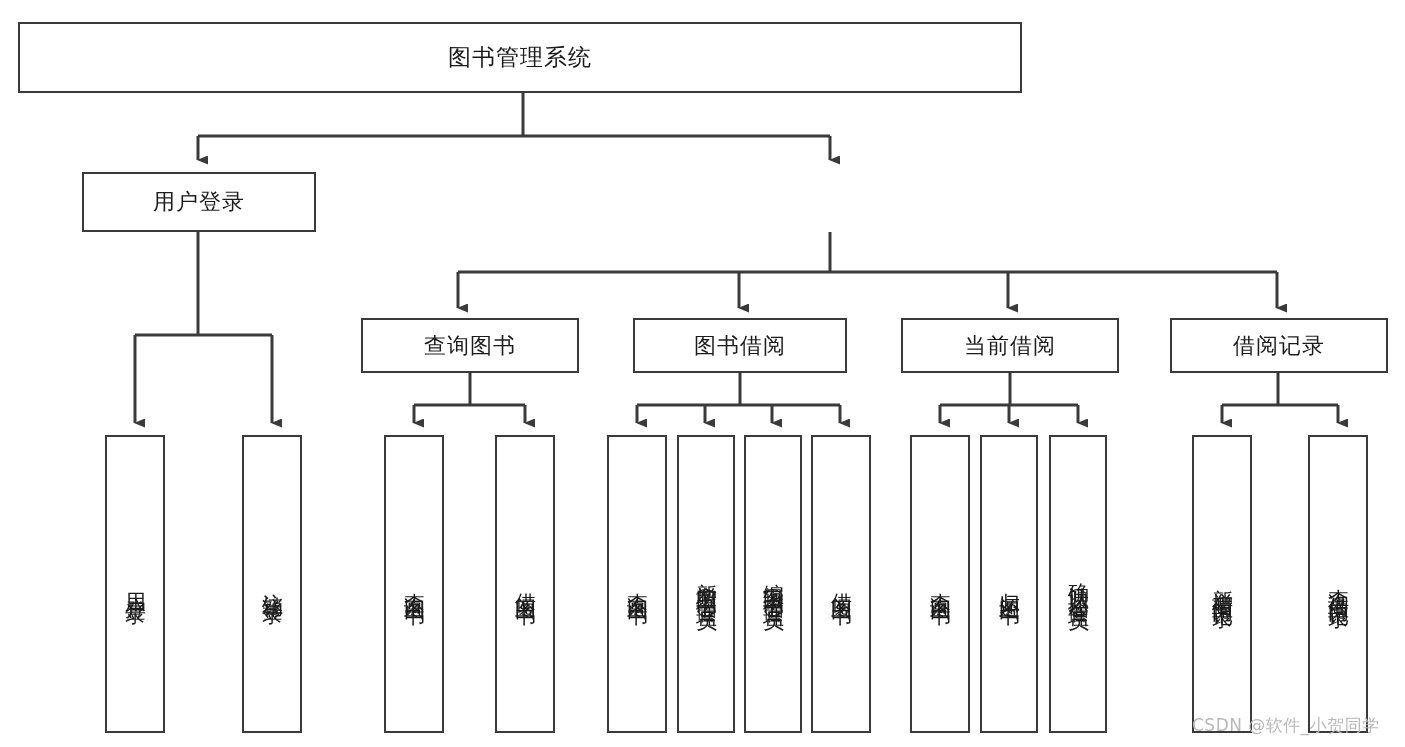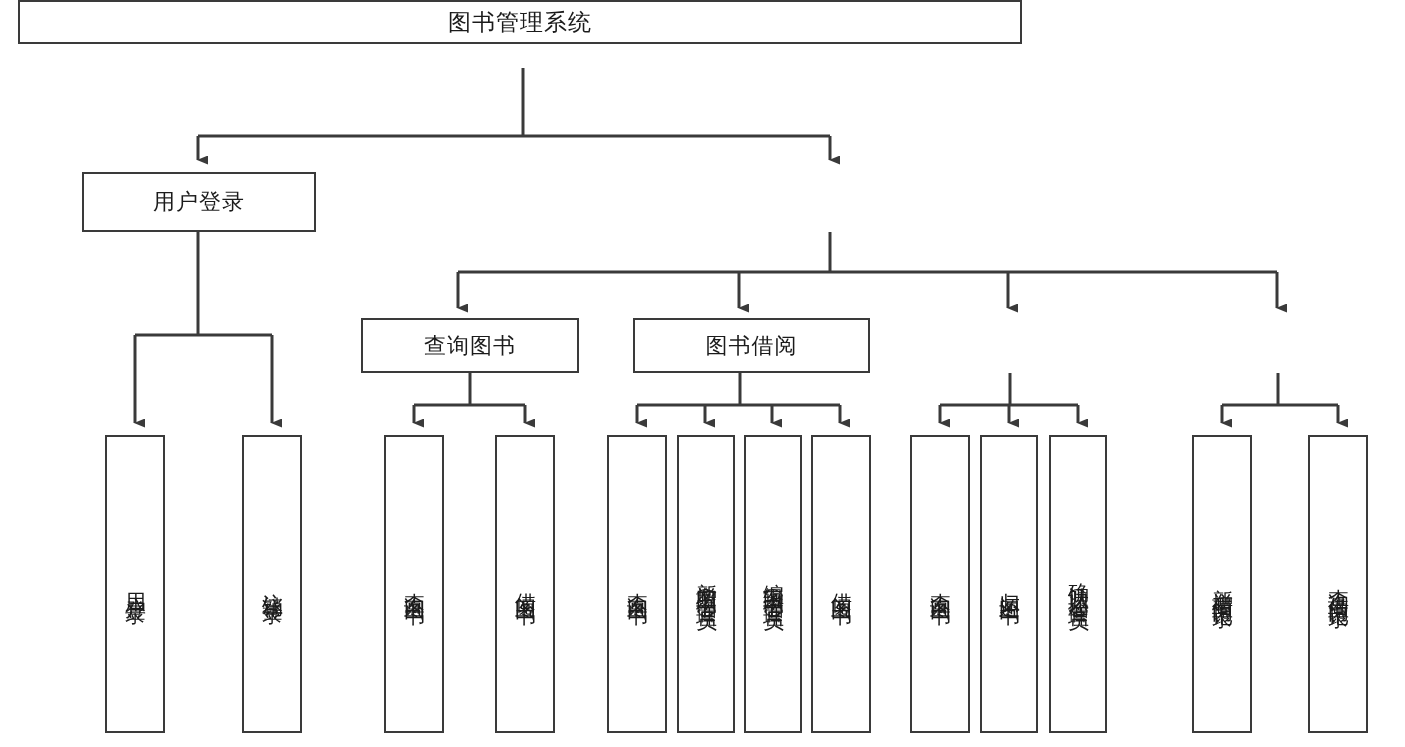--- a/index.html
+++ b/index.html
@@ -113,33 +113,39 @@
       <path d="M1009,405 L1009,423" marker-end="url(#arrowhead)"></path>
       <path d="M1078,405 L1078,423" marker-end="url(#arrowhead)"></path>
 
       <path d="M1278,373 L1278,405"></path>
       <path d="M1222,405 L1338,405"></path>
       <path d="M1222,405 L1222,423" marker-end="url(#arrowhead)"></path>
       <path d="M1338,405 L1338,423" marker-end="url(#arrowhead)"></path>
     </g>
   </svg>
 
-  <div class="node-box horiz root" style="left:18px; top:0; width:1004px; height:44px;">
+  <div class="node-box horiz root" style="left:18px; top:22px; width:1004px; height:71px;">
     <span class="node-label">图书管理系统</span>
   </div>
 
   <div class="node-box horiz" style="left:82px; top:172px; width:234px; height:60px;">
     <span class="node-label">用户登录</span>
   </div>
 
   <div class="node-box horiz" style="left:361px; top:318px; width:218px; height:55px;">
     <span class="node-label">查询图书</span>
   </div>
-  <div class="node-box horiz" style="left:633px; top:318px; width:237px; height:55px;">
+  <div class="node-box horiz" style="left:633px; top:318px; width:214px; height:55px;">
     <span class="node-label">图书借阅</span>
+  </div>
+  <div class="node-box horiz" style="left:901px; top:318px; width:218px; height:55px;">
+    <span class="node-label">当前借阅</span>
+  </div>
+  <div class="node-box horiz" style="left:1170px; top:318px; width:218px; height:55px;">
+    <span class="node-label">借阅记录</span>
   </div>
 
   <div class="node-box vert" style="left:105px; top:435px; width:60px; height:298px;">
     <span class="node-label">用户登录</span>
   </div>
   <div class="node-box vert" style="left:242px; top:435px; width:60px; height:298px;">
     <span class="node-label">注销登录</span>
   </div>
 
   <div class="node-box vert" style="left:384px; top:435px; width:60px; height:298px;">
@@ -172,14 +178,15 @@
     <span class="node-label">确认归还（管理员）</span>
   </div>
 
   <div class="node-box vert" style="left:1192px; top:435px; width:60px; height:298px;">
     <span class="node-label">新增借阅记录</span>
   </div>
   <div class="node-box vert" style="left:1308px; top:435px; width:60px; height:298px;">
     <span class="node-label">查询借阅记录</span>
   </div>
 
+  <div class="watermark" style="left:1192px; top:714px;">CSDN @软件_小贺同学</div>
 
 </div>
 
 </body></html>

